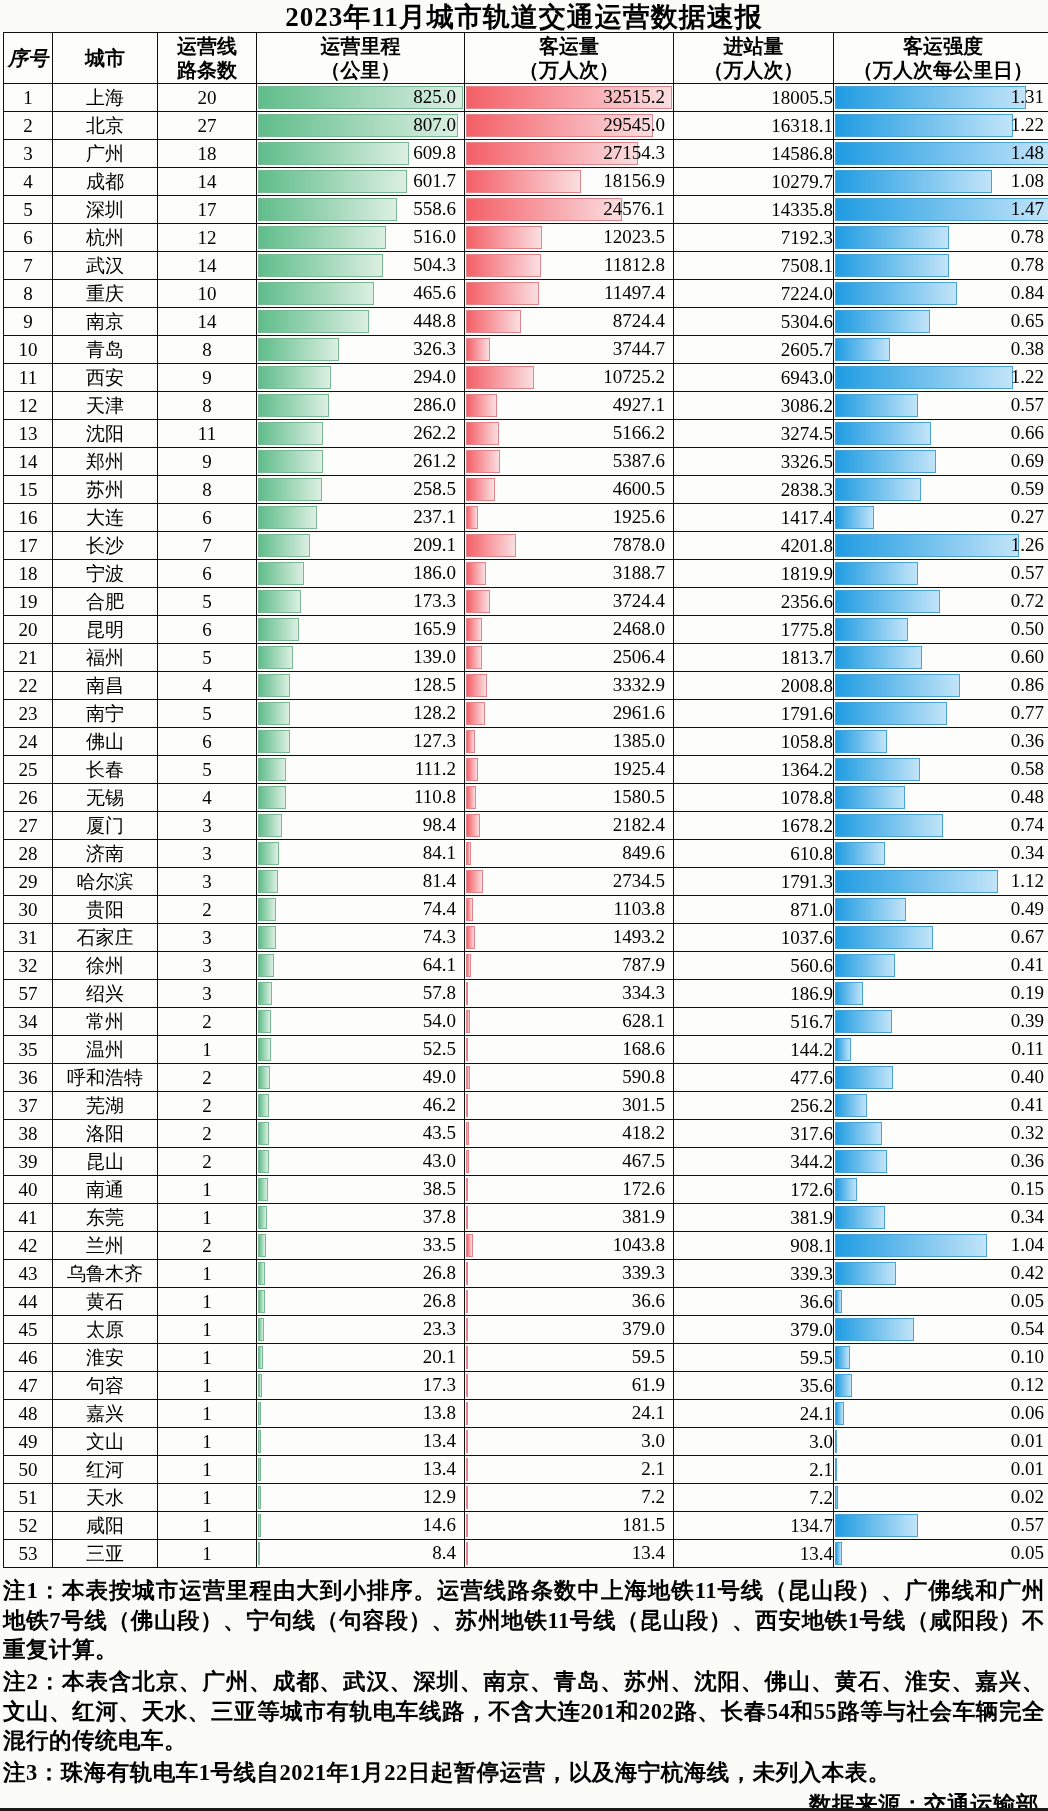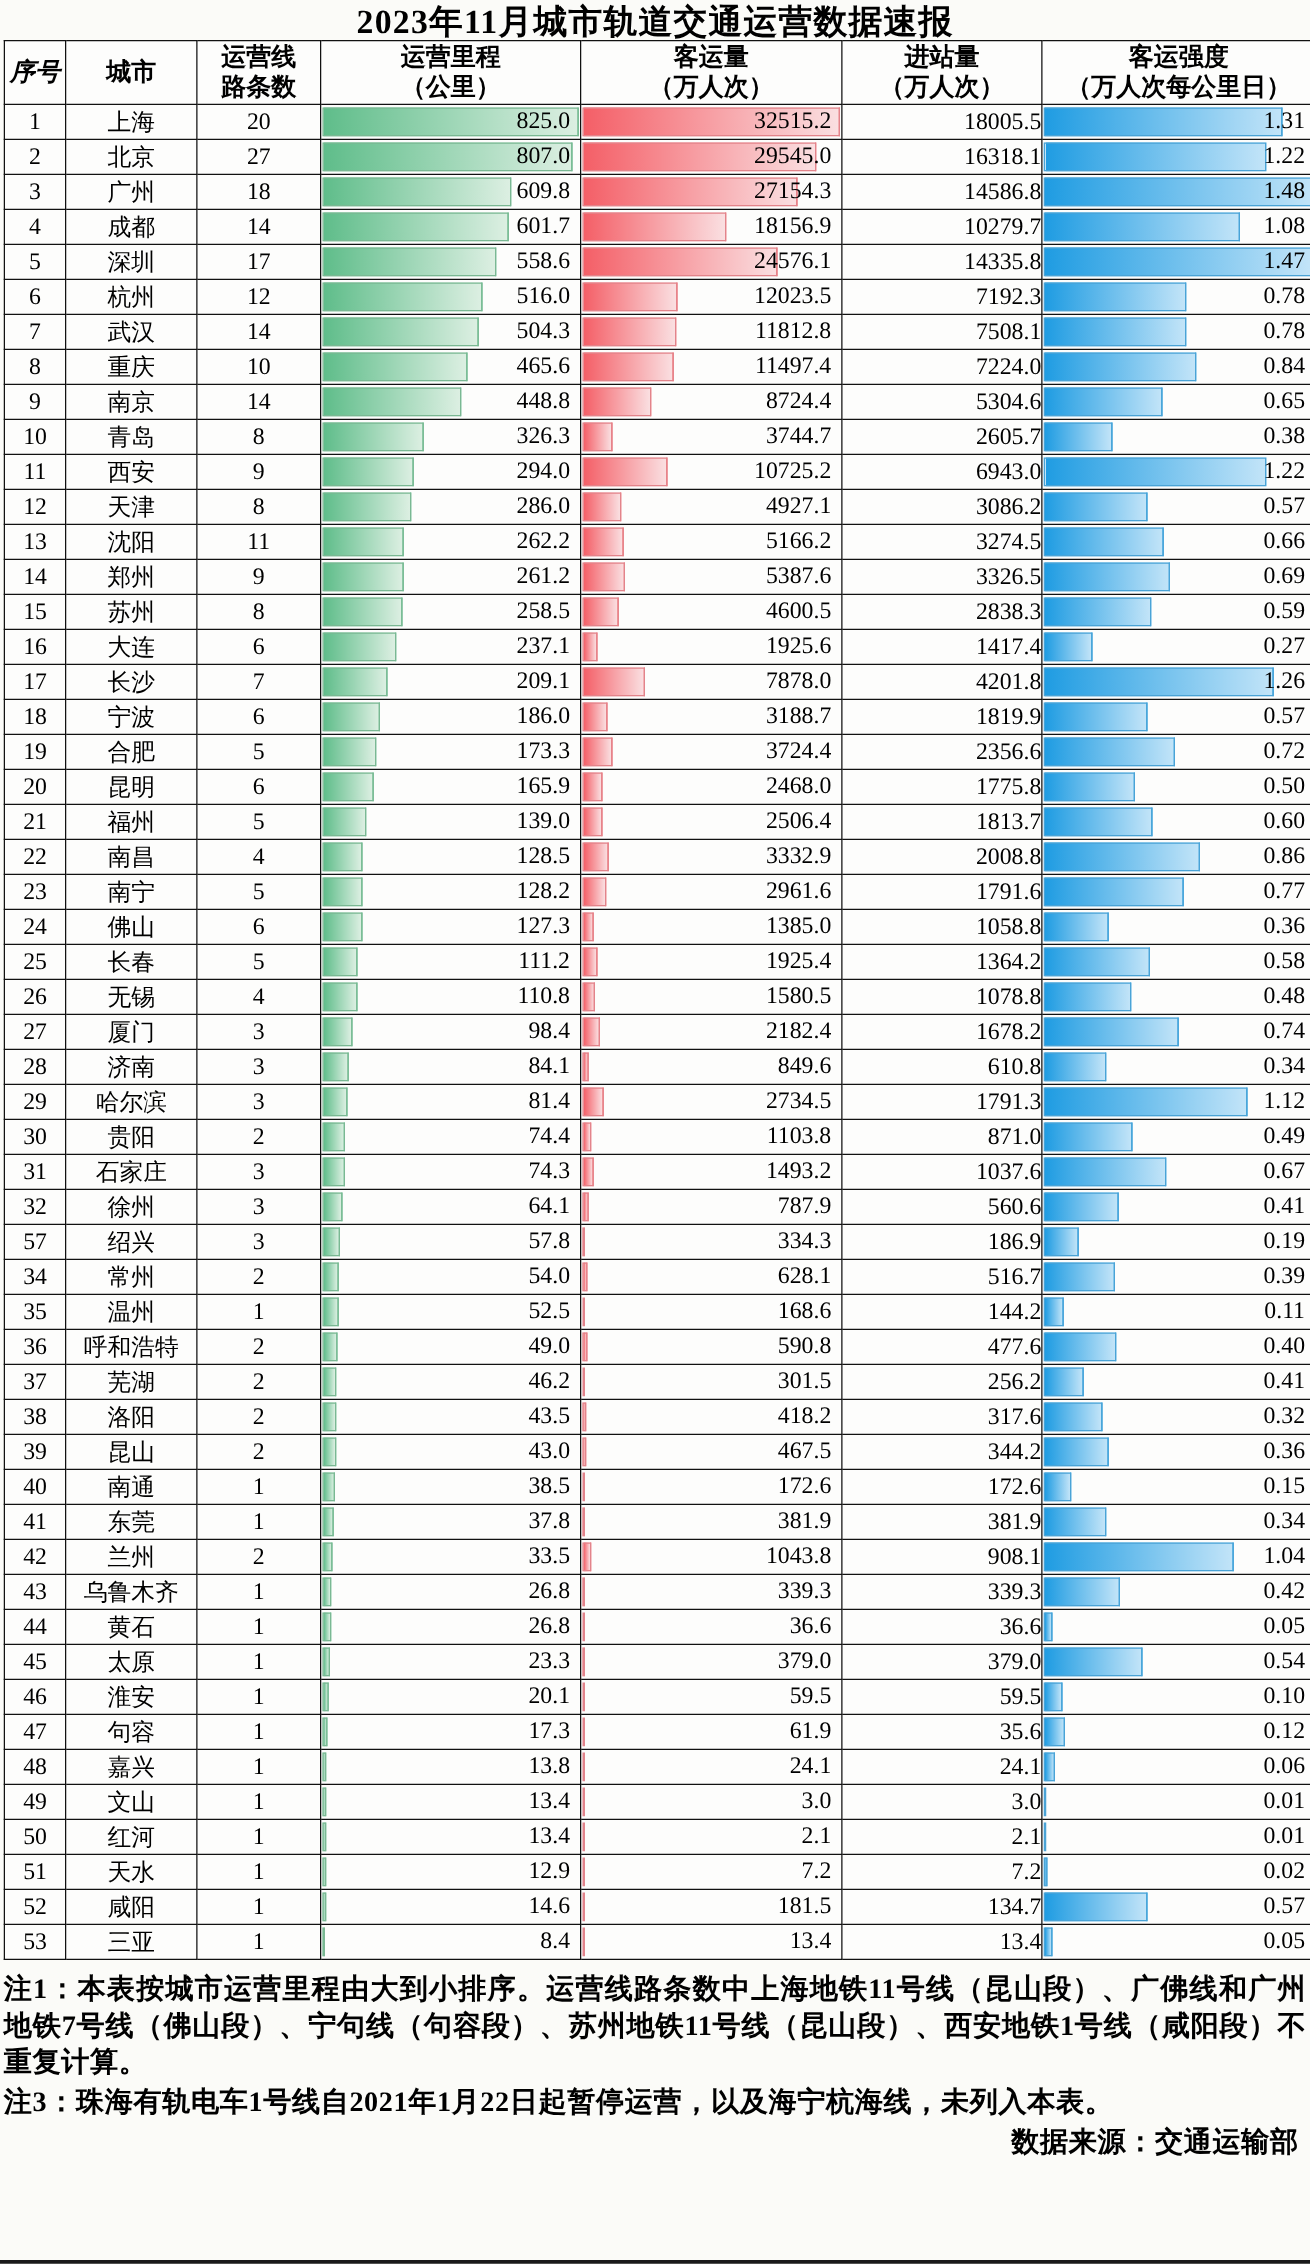--- a/index.html
+++ b/index.html
@@ -1074,16 +1074,17 @@
           <td class="bar-cell">
             <div class="dbar" style="background: linear-gradient(to right, rgb(31, 156, 226), rgb(194, 228, 248)); border-color: rgb(74, 163, 214); width: 3.34459%;"></div>
             <span class="bar-val">0.05</span>
           </td>
         </tr>
       </tbody>
   </table>
 
   <div class="notes">
     <p>注1：本表按城市运营里程由大到小排序。运营线路条数中上海地铁11号线（昆山段）、广佛线和广州地铁7号线（佛山段）、宁句线（句容段）、苏州地铁11号线（昆山段）、西安地铁1号线（咸阳段）不重复计算。</p>
+    <p>注2：本表含北京、广州、成都、武汉、深圳、南京、青岛、苏州、沈阳、佛山、黄石、淮安、嘉兴、文山、红河、天水、三亚等城市有轨电车线路，不含大连201和202路、长春54和55路等与社会车辆完全混行的传统电车。</p>
     <p>注3：珠海有轨电车1号线自2021年1月22日起暂停运营，以及海宁杭海线，未列入本表。</p>
     <div class="source">数据来源：交通运输部</div>
   </div>
 </div>
 
 </body></html>

